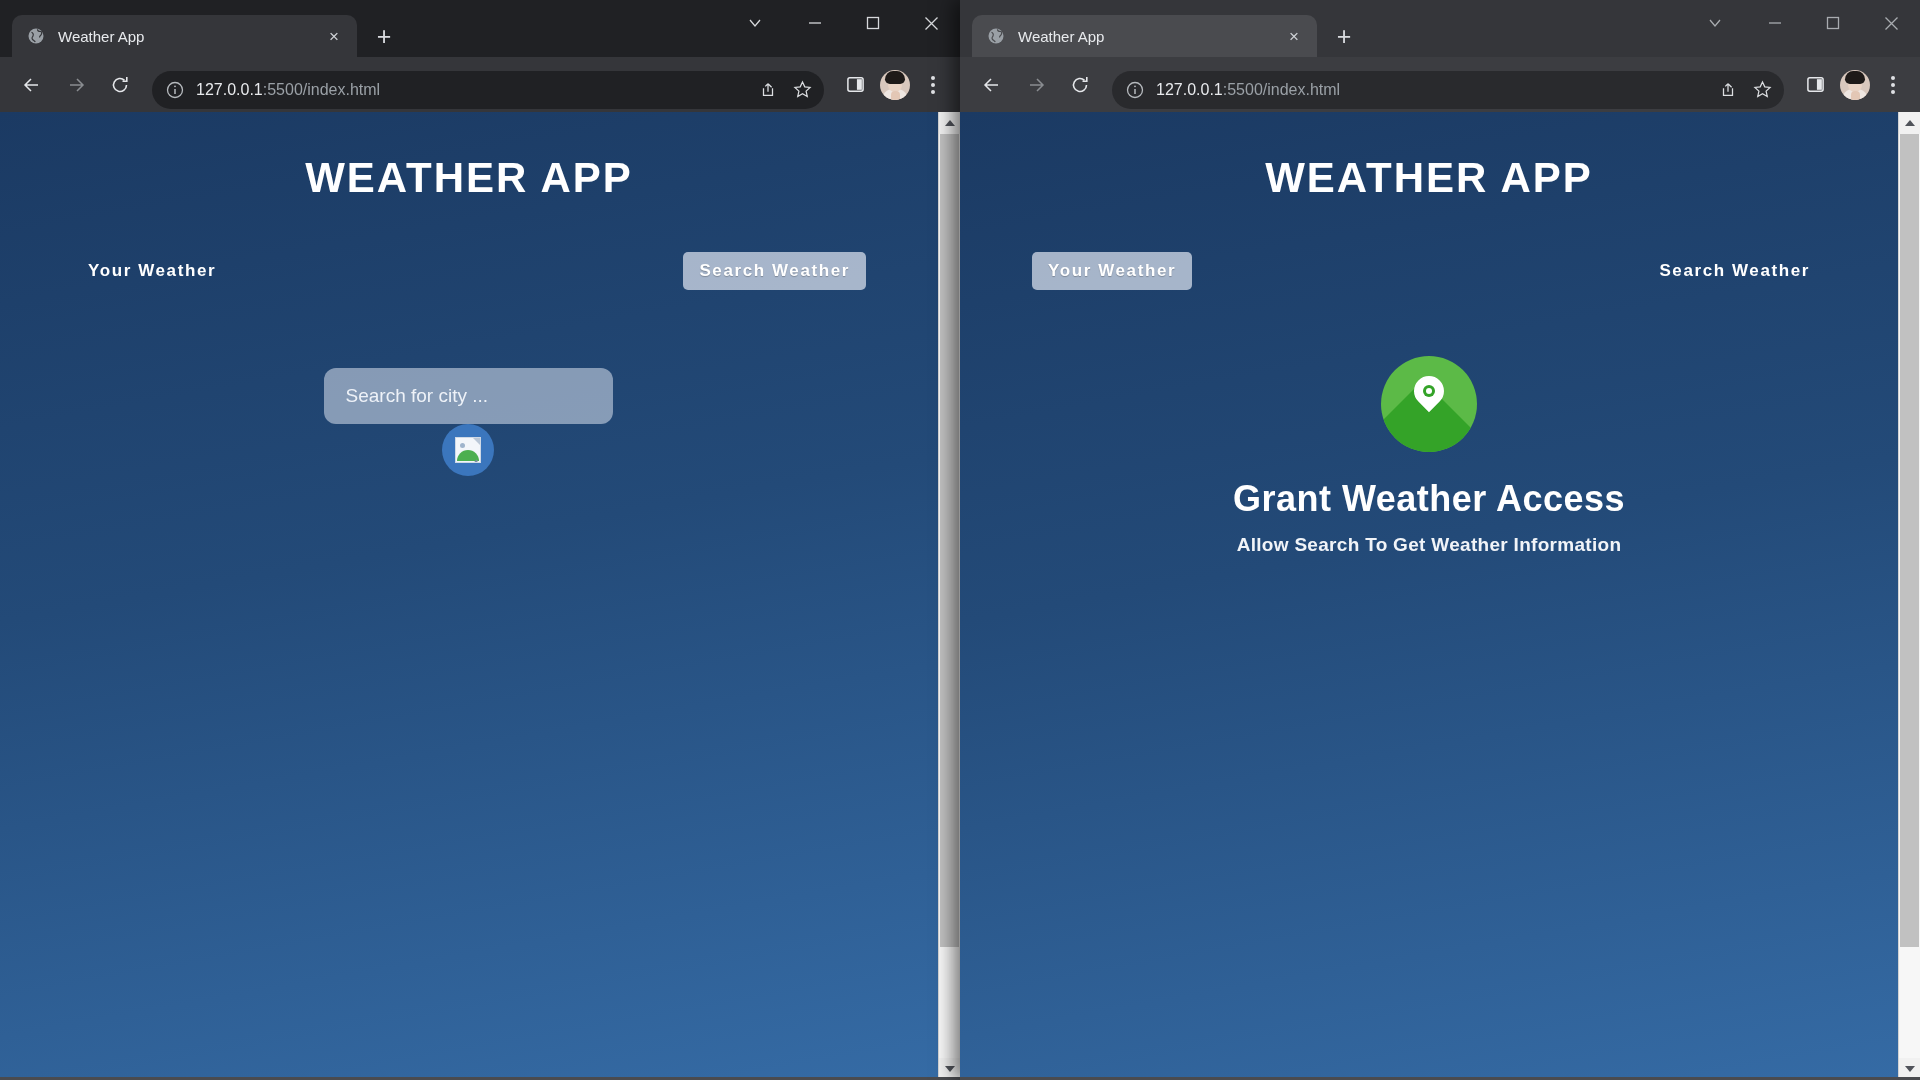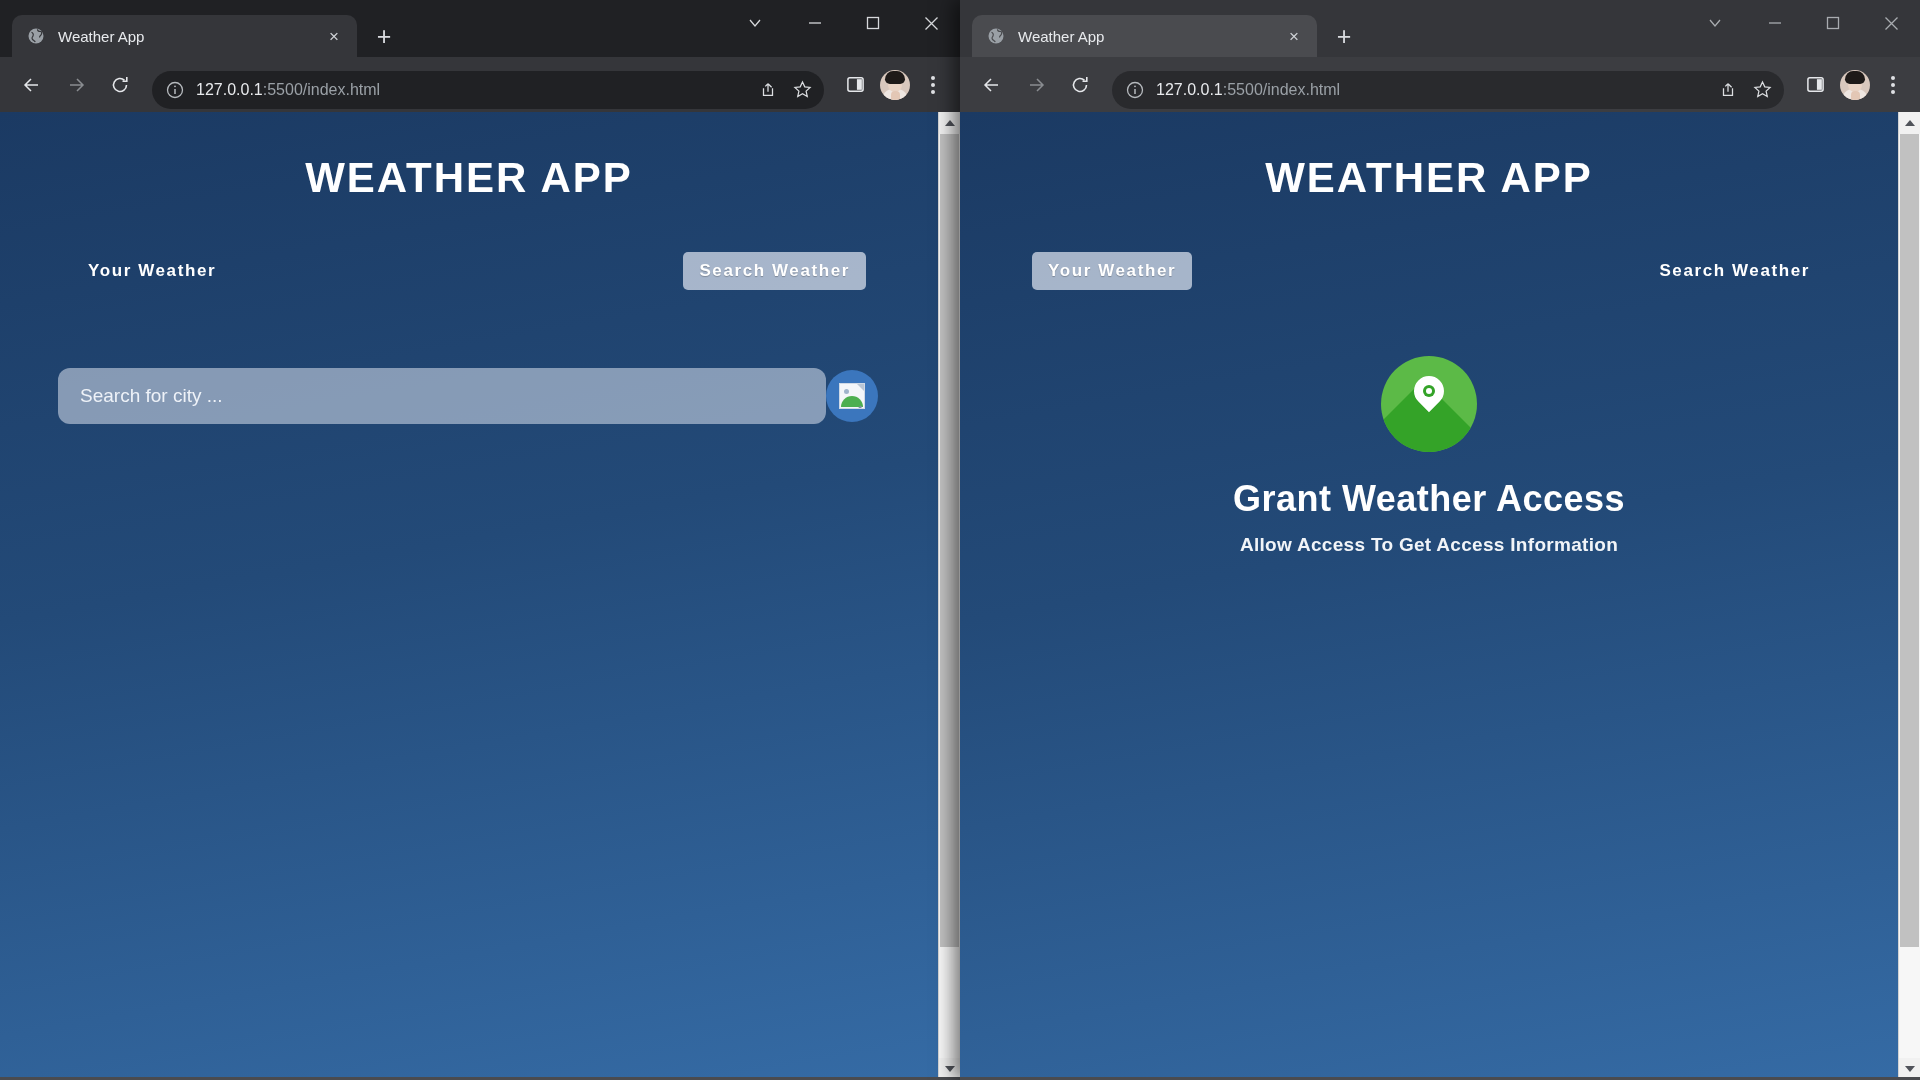--- a/index.html
+++ b/index.html
@@ -270,20 +270,21 @@
     color: #ffffff;
     text-shadow: 0 1px 1px rgba(0,0,0,0.25);
   }
 
   
   .searchform {
     display: flex;
     align-items: center;
     gap: 0;
     margin: 78px 60px 0 58px;
+    flex-direction: column;
   }
   .cityinput {
     flex: 1 1 auto;
     height: 56px;
     border: none;
     outline: none;
     border-radius: 12px;
     background: rgba(219,226,239,0.55);
     color: #ffffff;
     font-size: 19px;
@@ -703,21 +704,21 @@
         </div>
 
         <div class="grantwrap">
           <div class="loc-icon">
             <span class="shadow"></span>
             <span class="pin"></span>
             <span class="pin-hole"></span>
             <span class="pin-dot"></span>
           </div>
           <div class="grant-title">Grant Weather Access</div>
-          <div class="grant-sub">Allow Access To Get Access Information</div>
+          <div class="grant-sub">Allow Search To Get Weather Information</div>
         </div>
       </div>
 
       <div class="scrollbar">
         <div class="sb-arrow">
             <span class="tri-up"></span>
           </div>
         <div class="sb-track">
           <div class="sb-thumb" style="height: 88%;"></div>
         </div>

